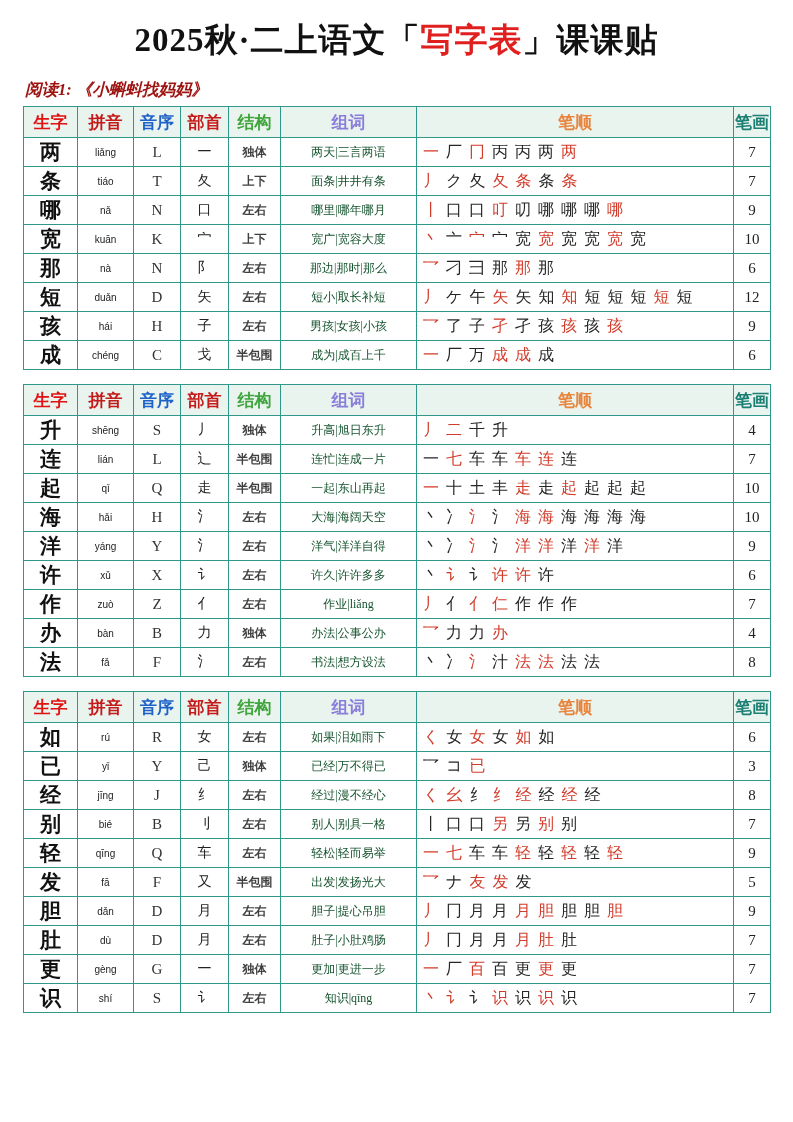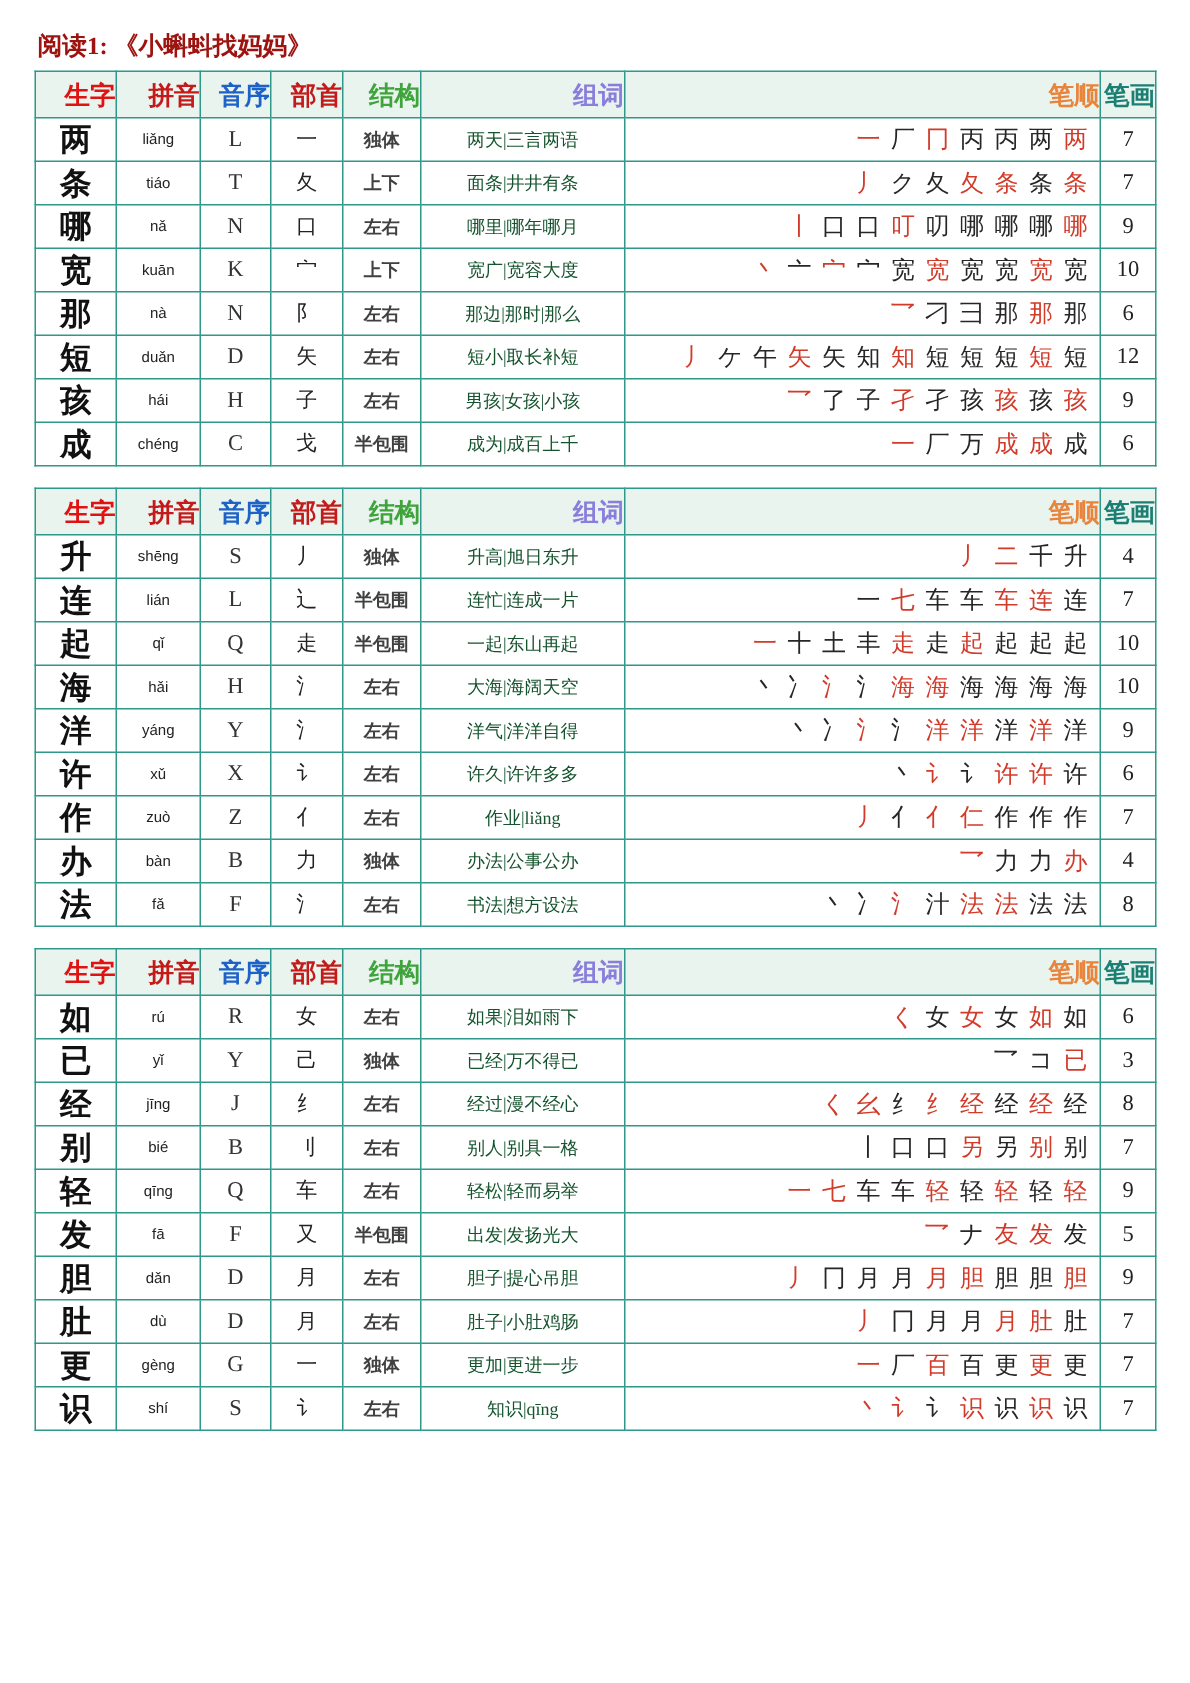--- a/index.html
+++ b/index.html
@@ -4,42 +4,43 @@
 <style>
   html,body{margin:0;padding:0;background:#ffffff;}
   body{width:793px;height:1122px;overflow:hidden;box-sizing:border-box;
        font-family:"Liberation Serif",serif;color:#1c1c1c;}
   .page{padding:6px 23px 0 23px;}
   .title{text-align:center;font-size:33px;font-weight:bold;letter-spacing:1px;
          margin:12px 0 16px 0;color:#111;}
   .title .hl{color:#e01f1f;}
   .section{margin-top:14px;}
   .section-heading{color:#9c1310;font-weight:bold;font-size:16.5px;margin:0 0 5px 2px;
-                   font-family:"Liberation Serif",serif;}
+                   font-family:"Liberation Serif",serif;font-style:italic;}
   table{border-collapse:collapse;width:747px;table-layout:fixed;}
   th,td{border:1.6px solid #2f988a;box-sizing:border-box;}
-  thead th{background:#e9f4ee;font-size:17px;font-weight:bold;height:31px;padding:0;text-align:right;}
+  thead th{background:#e9f4ee;font-size:17px;font-weight:bold;height:31px;padding:0;}
   td{background:#fff;height:29px;text-align:center;vertical-align:middle;padding:0 1px;}
   td.char{font-size:21px;font-weight:bold;color:#111;}
   td.pinyin{font-family:Liberation Sans, sans-serif;font-size:10px;color:#222;}
   td.initial{font-size:15px;color:#333;}
   td.radical{font-size:14px;color:#222;}
   td.structure{font-size:12px;color:#404040;font-weight:bold;}
   td.words{font-size:12px;color:#14532d;letter-spacing:0;}
-  td.strokes{text-align:right;padding-left:6px;font-size:16px;}
+  td.strokes{text-align:left;padding-left:6px;font-size:16px;}
   td.strokes span{margin-right:7px;display:inline-block;}
   td.count{font-size:15px;color:#222;}
   .sk{color:#262626;}
   .sr{color:#d23b2a;}
 </style>
 </head>
 <body>
 
 <div class="page">
 
+  <div class="title"><span>2025秋·二上语文</span><span>「</span><span class="hl">写字表</span><span>」</span><span>课课贴</span></div>
 
   <div class="section">
     <div class="section-heading">阅读1: 《小蝌蚪找妈妈》</div>
     <table>
       <colgroup>
         <col style="width:54px">
           <col style="width:56px">
           <col style="width:47px">
           <col style="width:48px">
         <col style="width:52px">

